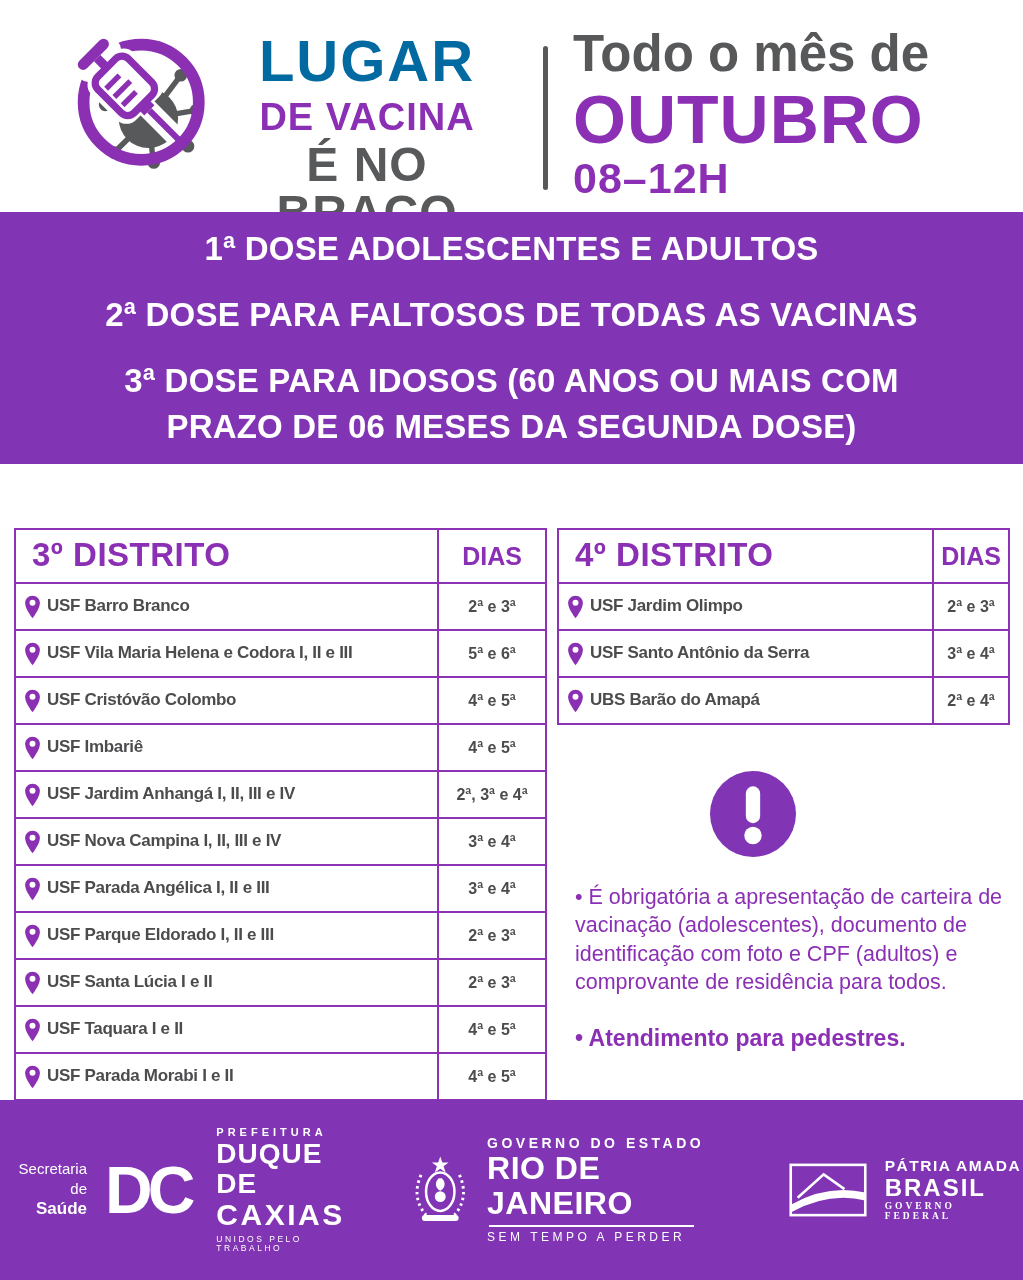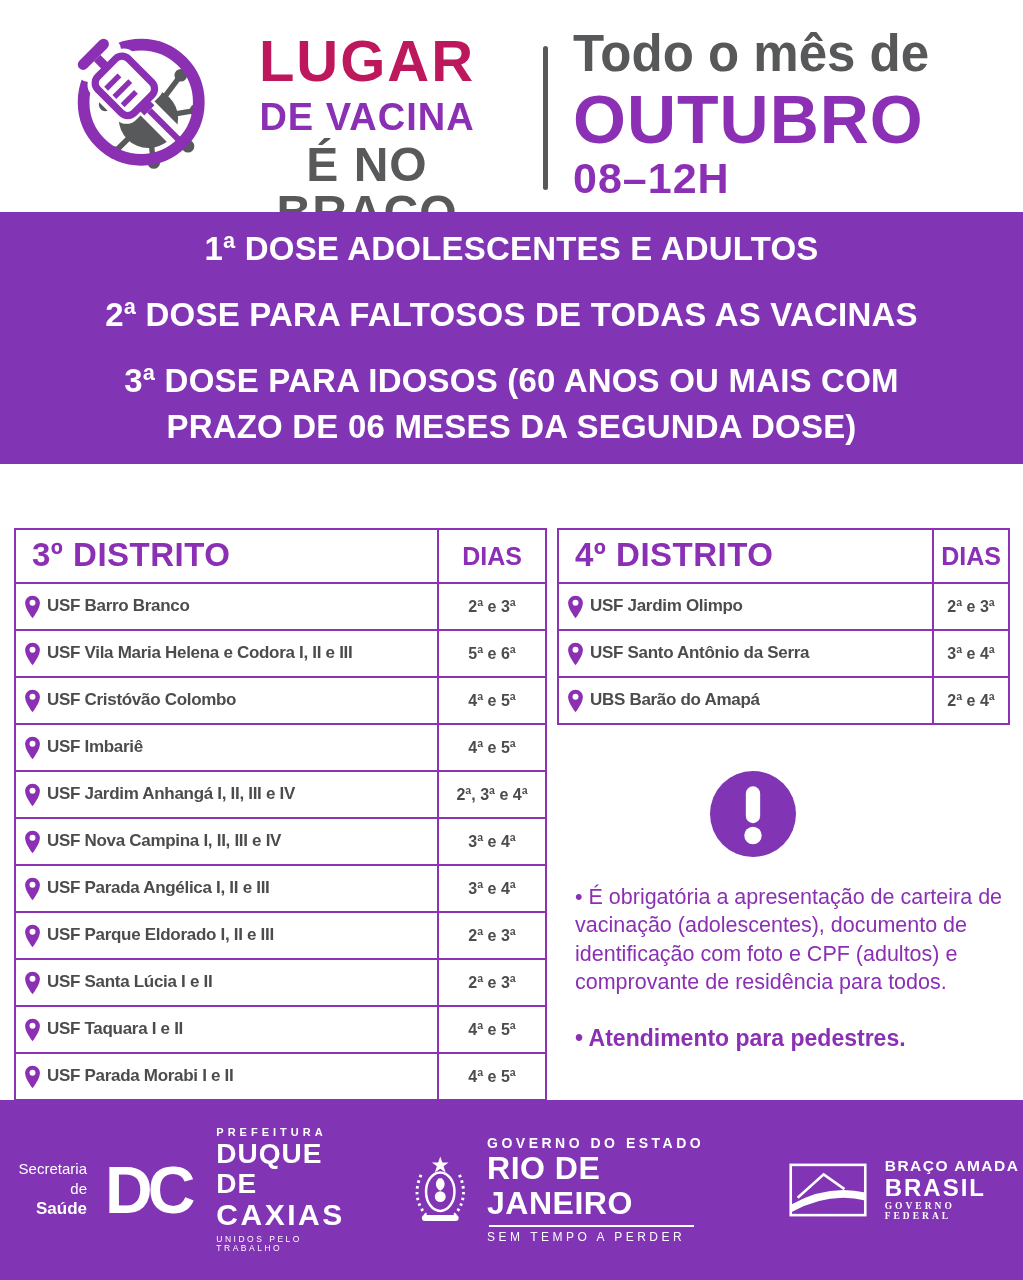--- a/index.html
+++ b/index.html
@@ -2,21 +2,21 @@
 <html><head>
 <meta charset="utf-8">
 <style>
   html,body{margin:0;padding:0;background:#fff;}
   body{width:1023px;height:1280px;font-family:"Liberation Sans",sans-serif;position:relative;overflow:hidden;}
   #poster{position:relative;width:1023px;height:1280px;background:#fff;}
 
   
   .logo-icon{position:absolute;left:62px;top:20px;width:162px;height:168px;}
   .logo-text{position:absolute;left:231px;top:32px;width:272px;text-align:center;line-height:1;}
-  .lt1{font-size:58px;font-weight:bold;color:#be185d;letter-spacing:2px;}
+  .lt1{font-size:58px;font-weight:bold;color:#0369a1;letter-spacing:2px;}
   .lt2{font-size:38px;font-weight:bold;color:#8b2fb4;margin-top:8px;letter-spacing:1px;}
   .lt3{font-size:48px;font-weight:bold;color:#58595b;margin-top:5px;letter-spacing:1px;}
   .header-divider{position:absolute;left:543px;top:46px;width:5px;height:144px;background:#58595b;border-radius:3px;}
   .period{position:absolute;left:573px;top:28px;line-height:1;}
   .p1{font-size:51px;font-weight:bold;color:#57585a;}
   .p2{font-size:68px;font-weight:bold;color:#8b2fb4;letter-spacing:1px;margin-top:6px;}
   .p3{font-size:43px;font-weight:bold;color:#8b2fb4;margin-top:4px;letter-spacing:1px;}
 
   
   .banner{position:absolute;left:0;top:212px;width:1023px;height:252px;background:#8134b3;
@@ -302,19 +302,19 @@
       <div class="gov-tag">SEM TEMPO A PERDER</div>
     </div>
 
     <svg class="flag" viewBox="0 0 90 62">
       <rect x="2" y="2" width="86" height="58" fill="none" stroke="#fff" stroke-width="3"></rect>
       <path d="M10 40 L40 13 L64 30" fill="none" stroke="#fff" stroke-width="3"></path>
       <path d="M2 48 Q45 24 88 34 L88 43 Q45 33 2 57 Z" fill="#fff"></path>
     </svg>
 
     <div class="brasil">
-      <div class="br-label">BRAÇO AMADA</div>
+      <div class="br-label">PÁTRIA AMADA</div>
       <div class="br-name">BRASIL</div>
       <div class="br-tag">GOVERNO FEDERAL</div>
     </div>
 
   </div>
 </div>
 
 </body></html>

